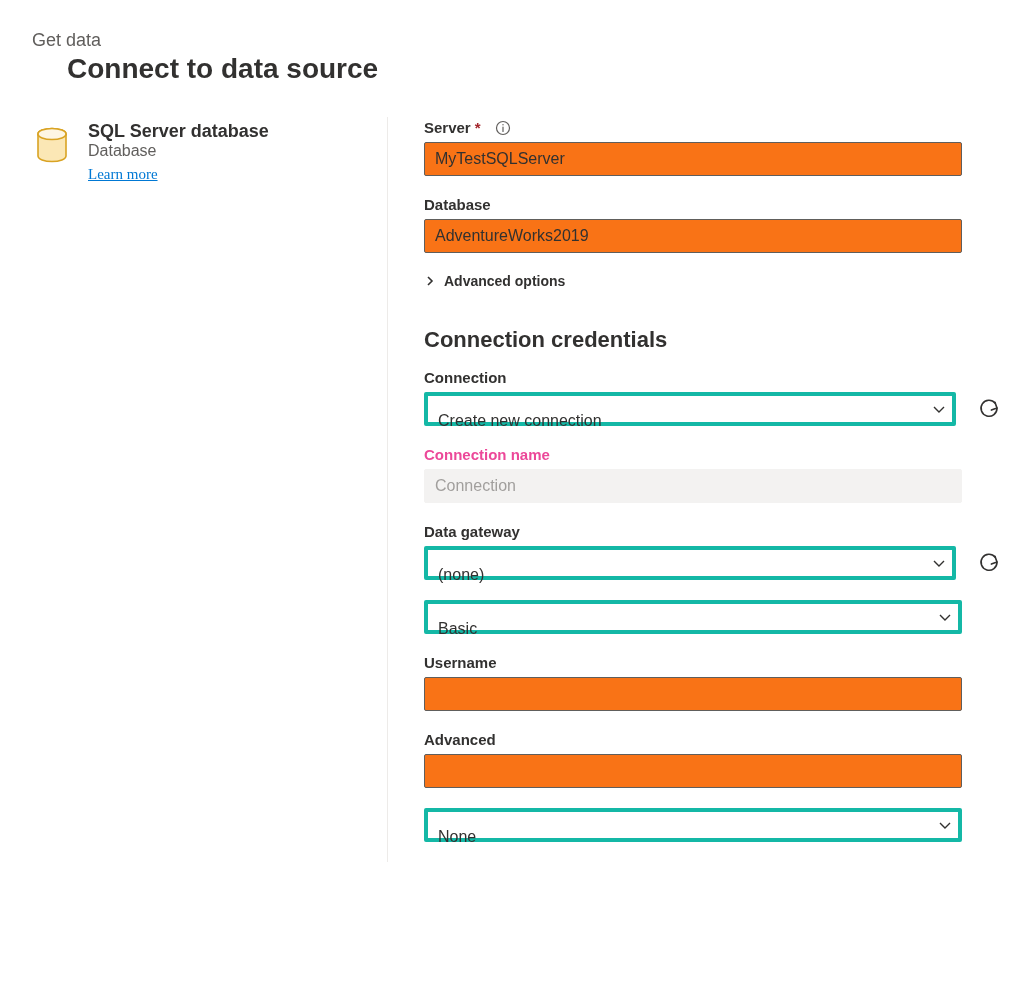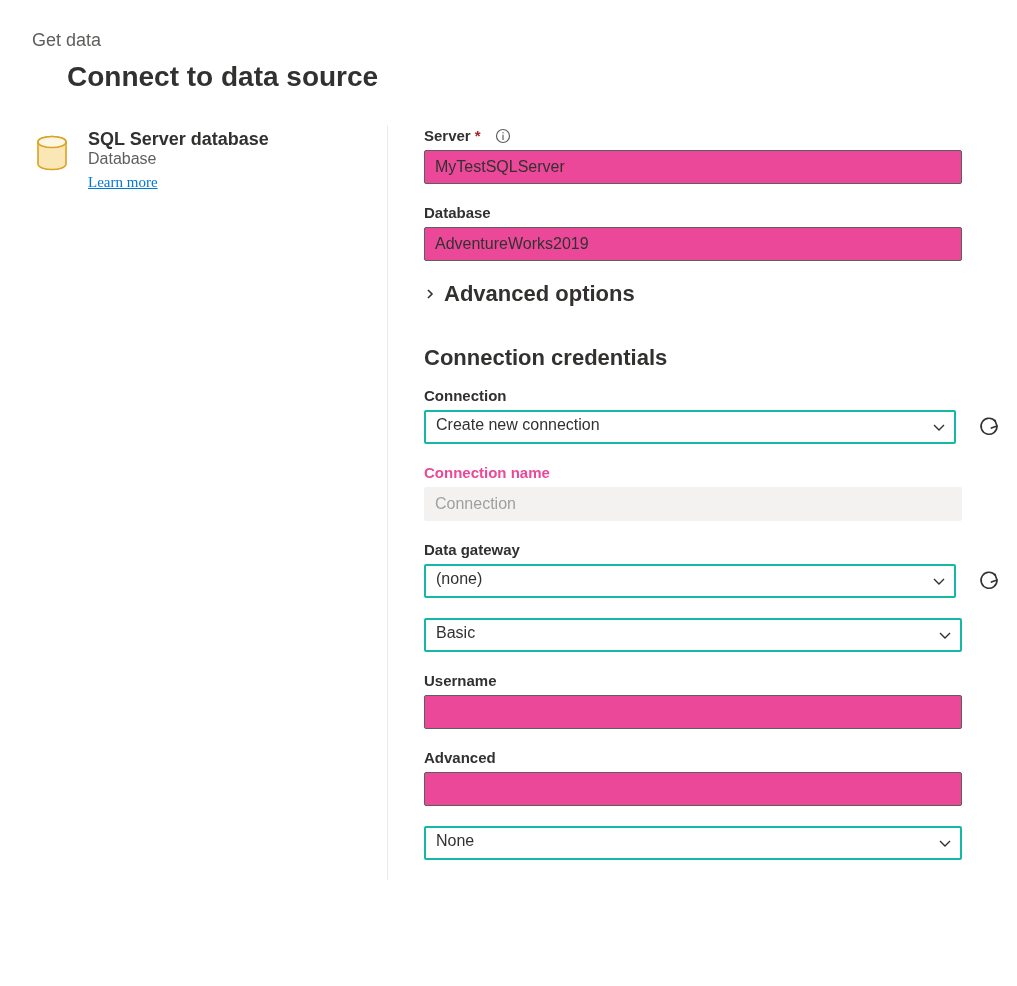--- a/index.html
+++ b/index.html
@@ -13,21 +13,21 @@
       color: #323130;
       background: #fff;
       width: 1017px;
       height: 986px;
       padding: 30px 0 0 32px;
     }
     .breadcrumb {
       font-size: 18px;
       color: #605e5c;
       font-weight: 400;
-      margin-bottom: 10px;
+      margin-bottom: 2px;
     }
     .page-title {
       font-size: 28px;
       font-weight: 600;
       color: #323130;
       margin-bottom: 32px;
       margin-left: 35px;
     }
     .content-wrap {
       display: flex;
@@ -115,40 +115,40 @@
     }
     .text-input {
       width: 538px;
       height: 34px;
       border: 1px solid #605e5c;
       border-radius: 2px;
       padding: 0 10px;
       font-size: 16px;
       font-family: inherit;
       color: #323130;
-      background: #ec4899;
+      background: #f97316;
     }
     .text-input.disabled {
       background: #f3f2f1;
       border: 1px solid #f3f2f1;
       color: #a19f9d;
     }
     .text-input::placeholder {
       color: #a19f9d;
     }
     .select-wrap {
       position: relative;
       width: 538px;
     }
     .select-input {
       width: 100%;
       height: 34px;
-      border: 2px solid #14b8a6;
+      border: 4px solid #14b8a6;
       border-radius: 2px;
-      padding: 4px 36px 0 10px;
+      padding: 16px 36px 0 10px;
       font-size: 16px;
       font-family: inherit;
       color: #323130;
       background: #fff;
       appearance: none;
       cursor: pointer;
     }
     .chevron-down {
       position: absolute;
       right: 10px;
@@ -187,21 +187,21 @@
       cursor: pointer;
       margin-top: 16px;
       margin-bottom: 4px;
     }
     .expander-chevron svg {
       width: 12px;
       height: 12px;
       display: block;
     }
     .expander-label {
-      font-size: 22px;
+      font-size: 14px;
       font-weight: 600;
       color: #323130;
     }
   </style>
 </head>
 <body>
 
 <div class="breadcrumb">Get data</div>
 <div class="page-title">Connect to data source</div>
 

